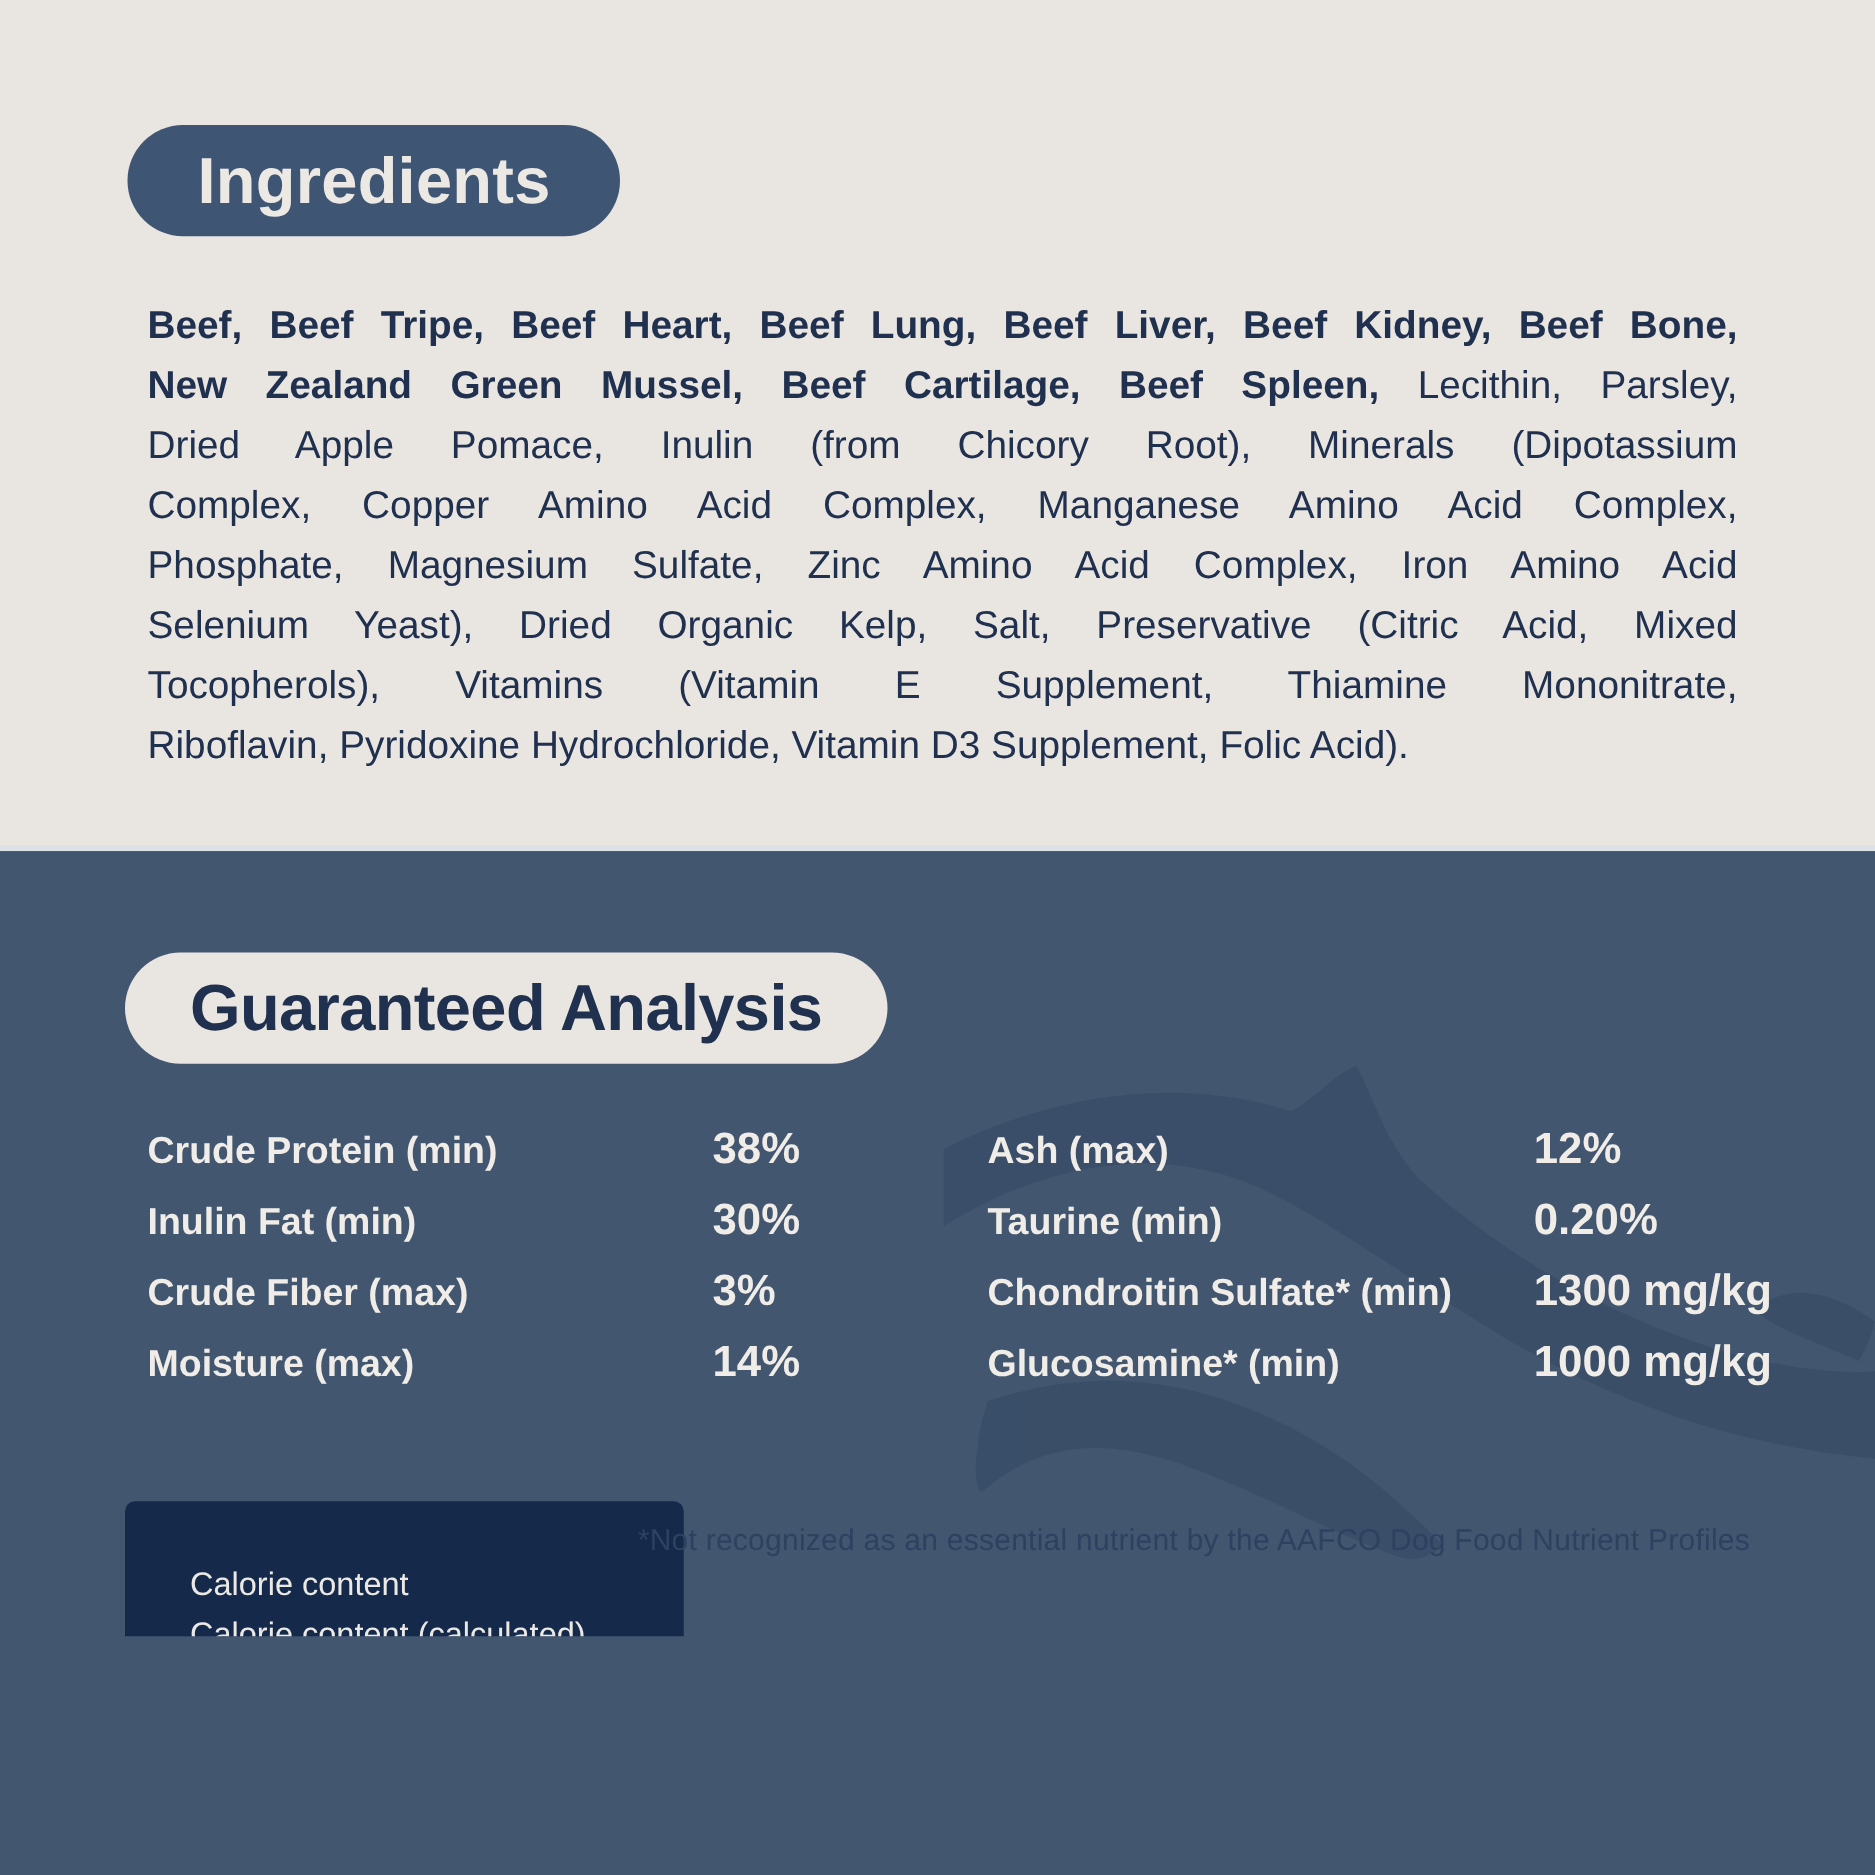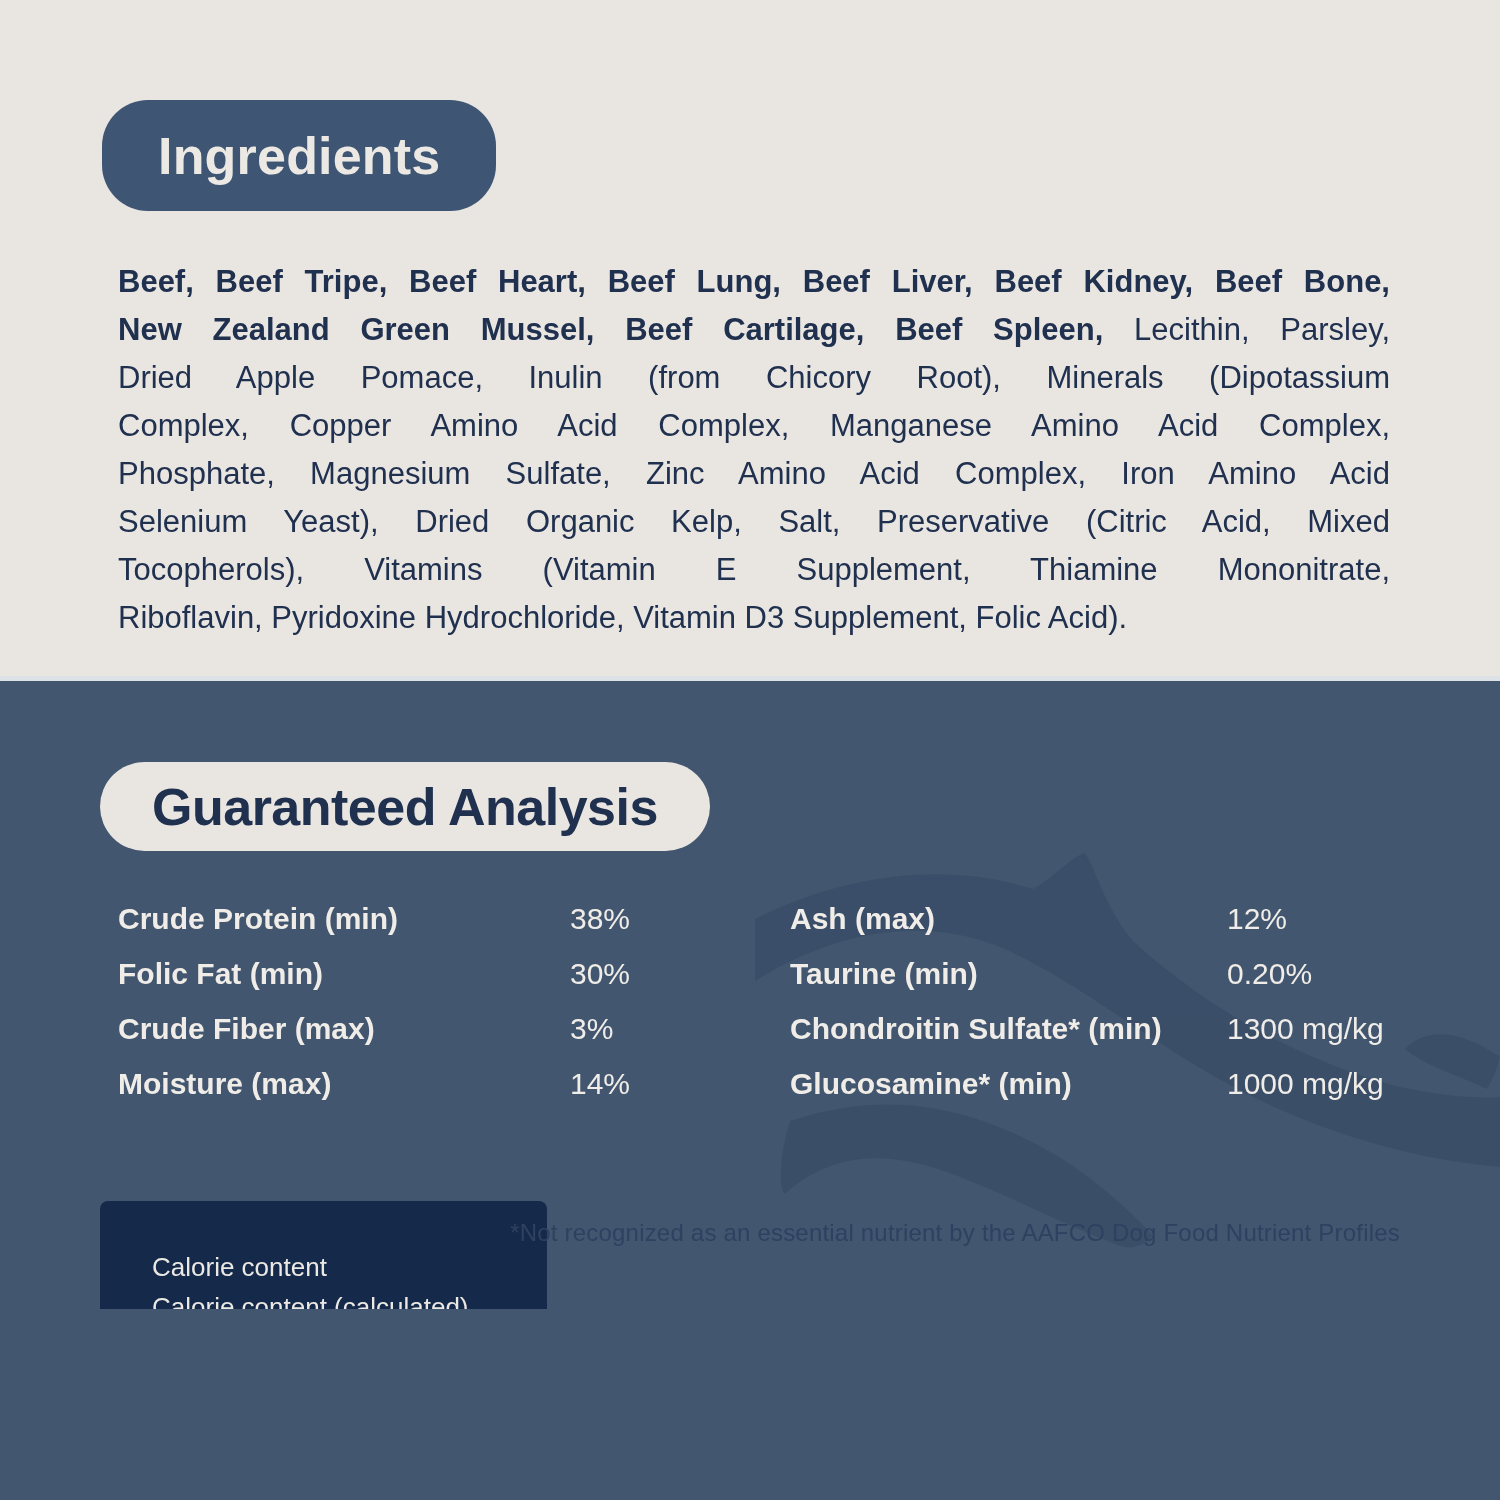--- a/index.html
+++ b/index.html
@@ -22,21 +22,21 @@
     width:100%;height:5px;
     background:var(--seam,#dde2e6);
   }
   .pill{
     display:inline-flex;align-items:center;justify-content:center;
     height:89px;border-radius:46px;
     font-weight:700;font-size:52px;letter-spacing:.2px;
   }
   .pill-dark{
     margin:100px 0 0 102px;
-    padding:11px 56px;
+    padding:0 56px;
     background:var(--pill-dark,#3e5573);
     color:var(--cream-text,#ece9e4);
   }
   .ing-text{
     margin:47px 110px 16px 118px;
     color:var(--navy-text,#20304f);
     font-size:31px;
   }
   .ing-line{
     line-height:48px;height:48px;
@@ -77,21 +77,21 @@
     display:flex;align-items:baseline;
     margin-bottom:23px;line-height:32px;
   }
   .ga-label{
     font-weight:700;font-size:30px;
     color:var(--table-text,#f0ede8);
   }
   .ga-col-left .ga-label{width:452px;flex:none;}
   .ga-col-right .ga-label{width:437px;flex:none;}
   .ga-value{
-    font-weight:400;font-size:30px;white-space:nowrap;
+    font-weight:700;font-size:35px;white-space:nowrap;
     color:var(--table-text,#f0ede8);
   }
   .cal-box{
     position:absolute;left:100px;top:520px;
     width:447px;height:227px;
     box-sizing:border-box;
     padding:46px 30px 0 52px;
     border-radius:8px;
     background:var(--calorie-box,#152a4b);
     color:var(--cream-text,#ece9e4);
@@ -163,21 +163,21 @@
       <span>Guaranteed Analysis</span>
     </div>
 
     <div class="ga-table">
       <div class="ga-col-left">
           <div class="ga-row">
             <span class="ga-label">Crude Protein (min)</span>
             <span class="ga-value">38%</span>
           </div>
           <div class="ga-row">
-            <span class="ga-label">Folic Fat (min)</span>
+            <span class="ga-label">Inulin Fat (min)</span>
             <span class="ga-value">30%</span>
           </div>
           <div class="ga-row">
             <span class="ga-label">Crude Fiber (max)</span>
             <span class="ga-value">3%</span>
           </div>
           <div class="ga-row">
             <span class="ga-label">Moisture (max)</span>
             <span class="ga-value">14%</span>
           </div>

